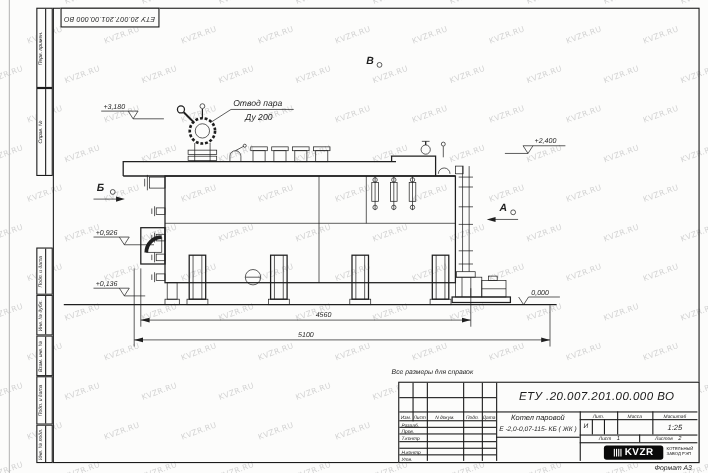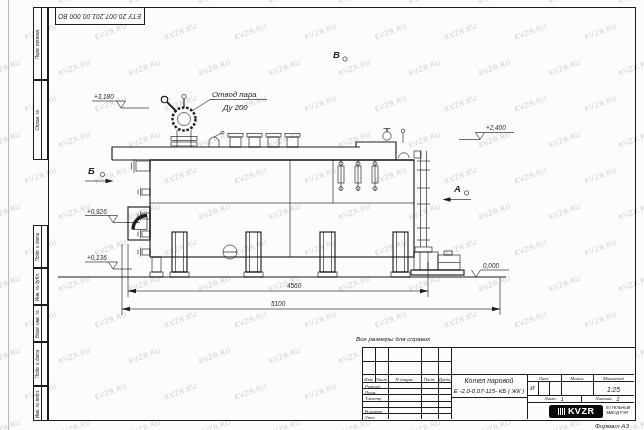--- a/index.html
+++ b/index.html
@@ -445,20 +445,21 @@
     <div class="hl" style="left:0;top:40px;width:88px;height:1px"></div>
     <div class="hl" style="left:0;top:46px;width:88px;height:1px"></div>
     <div class="hl" style="left:0;top:53px;width:88px;height:1px"></div>
     <div class="hl" style="left:0;top:59px;width:88px;height:1px"></div>
     <div class="hl" style="left:0;top:65px;width:88px;height:1px"></div>
     <div class="hl" style="left:164px;top:33px;width:107px;height:1px"></div>
     <div class="hl" style="left:164px;top:47px;width:107px;height:1px"></div>
     <div class="hl" style="left:164px;top:54px;width:107px;height:1px"></div>
     <div class="hl" style="left:88px;top:49px;width:76px;height:1px"></div>
 
+    <div class="tbt f11" style="left:88px;top:7px;width:183px;text-align:center">ЕТУ .20.007.201.00.000  ВО</div>
 
     <div class="tbt f4" style="left:0;top:28.5px;width:12px;text-align:center">Изм.</div>
     <div class="tbt f4" style="left:12px;top:28.5px;width:13px;text-align:center">Лист</div>
     <div class="tbt f4" style="left:25px;top:28.5px;width:33px;text-align:center">N докум.</div>
     <div class="tbt f4" style="left:58px;top:28.5px;width:17px;text-align:center">Подп.</div>
     <div class="tbt f4" style="left:75px;top:28.5px;width:13px;text-align:center">Дата</div>
 
     <div class="tbt f4" style="left:2px;top:35.5px">Разраб.</div>
     <div class="tbt f4" style="left:2px;top:41.5px">Пров.</div>
     <div class="tbt f4" style="left:2px;top:47.8px">Т.контр</div>

